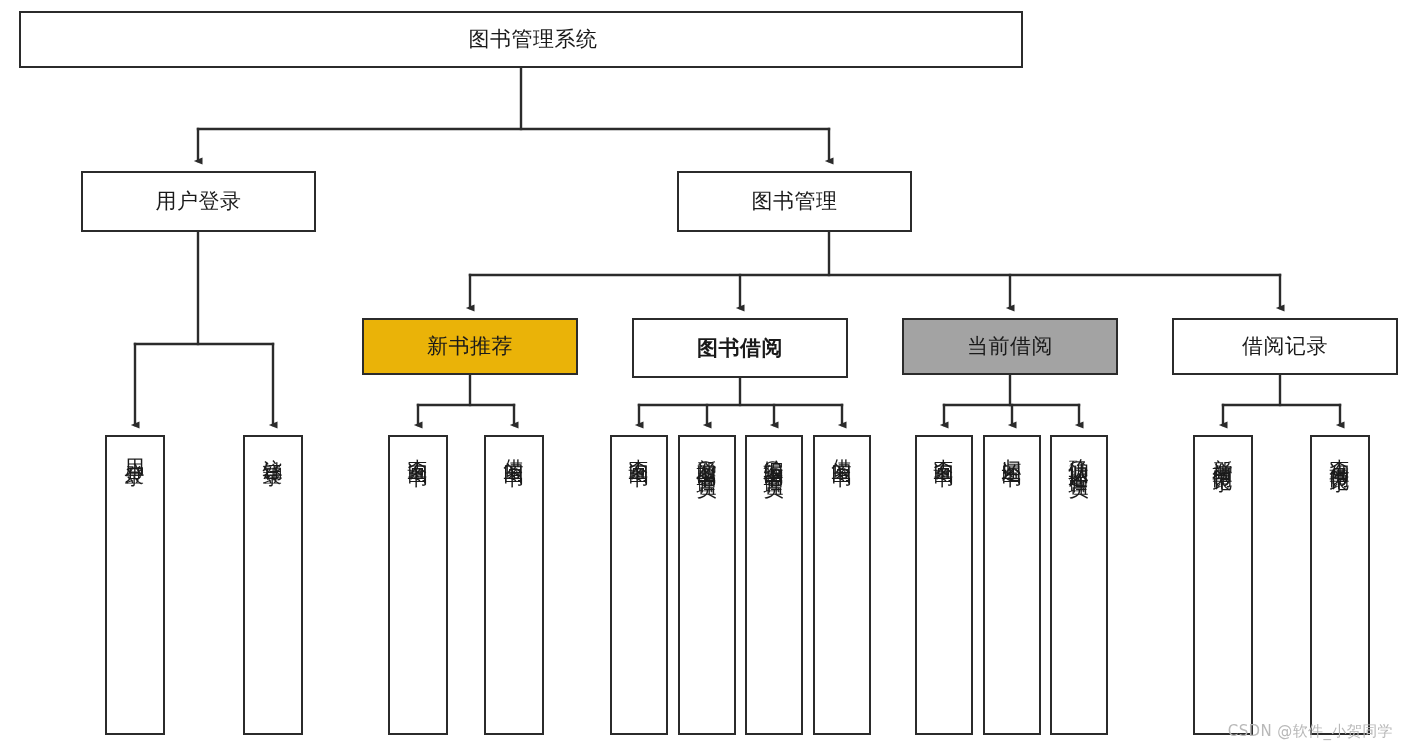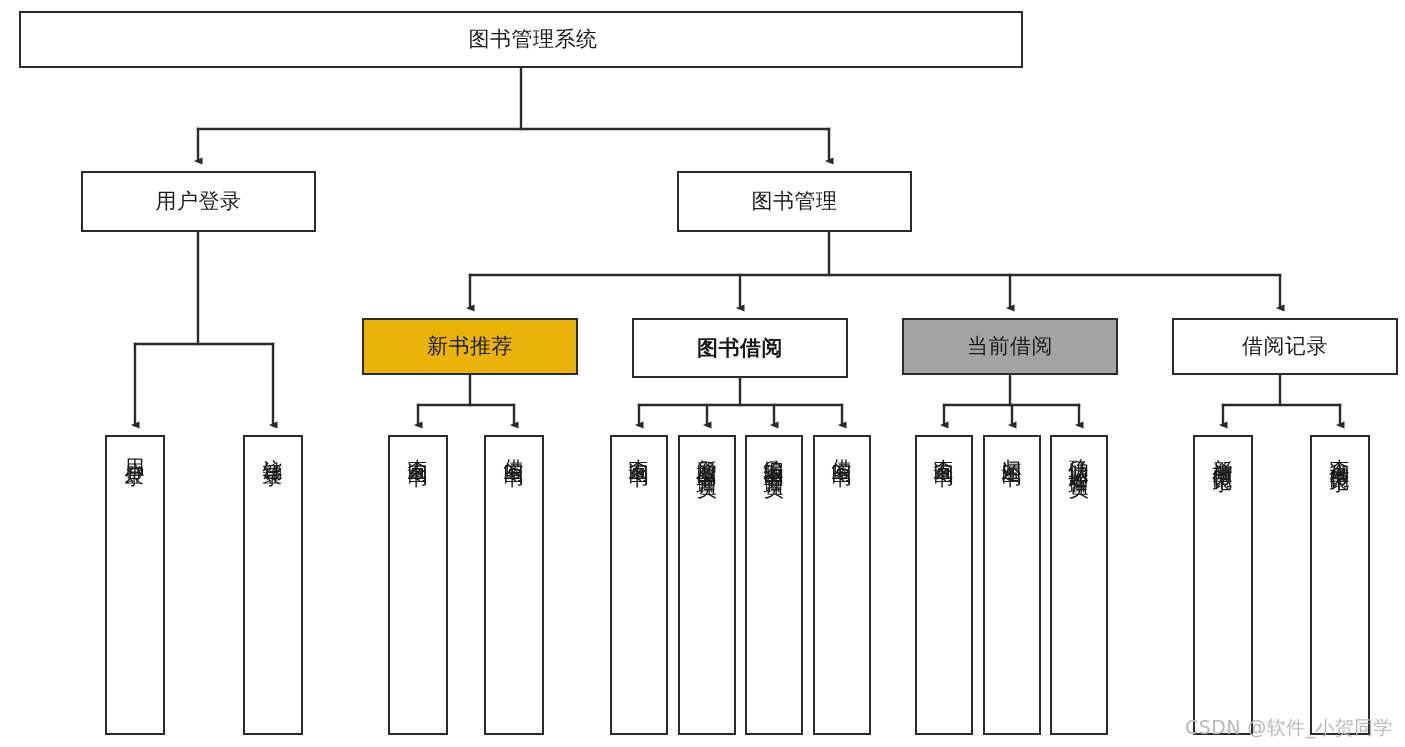--- a/index.html
+++ b/index.html
@@ -55,21 +55,21 @@
     letter-spacing: 3px;
     line-height: 1;
     white-space: nowrap;
     text-align: left;
   }
   .watermark {
     position: absolute;
     right: 12px;
     bottom: 6px;
     color: #b9b9b9;
-    font-size: 19px;
+    font-size: 15px;
     letter-spacing: 0.4px;
     z-index: 5;
     user-select: none;
     white-space: nowrap;
   }
 </style>
 </head>
 <body style="background: rgb(255, 255, 255);">
 
 <div id="diagram-root">

